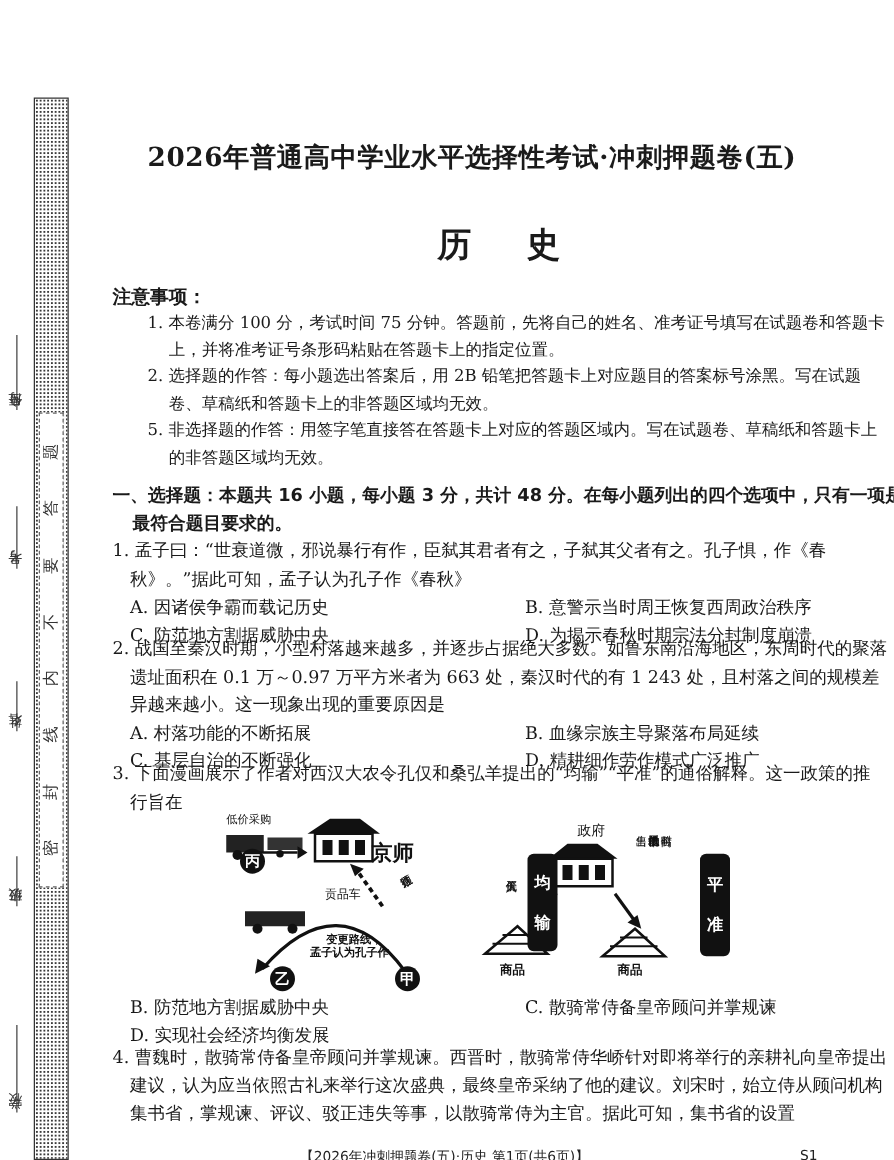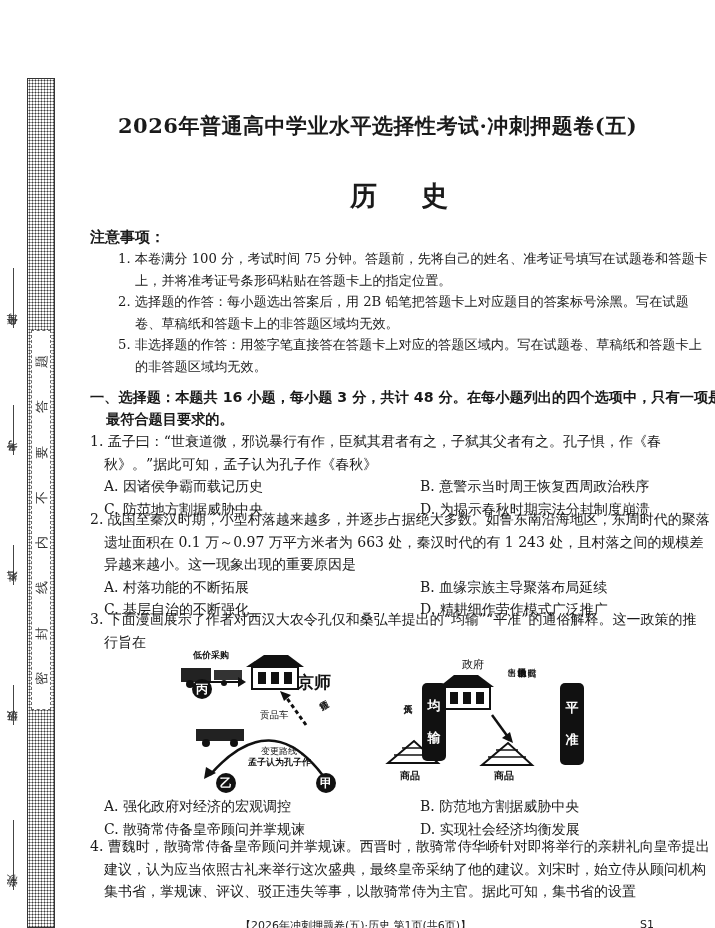--- a/index.html
+++ b/index.html
@@ -155,21 +155,20 @@
       <div class="opt">C. 基层自治的不断强化</div>
       <div class="opt">D. 精耕细作劳作模式广泛推广</div>
     </div>
   </div>
 
   <div class="q" style="top:608px">
     <div class="q-stem">3. 下面漫画展示了作者对西汉大农令孔仅和桑弘羊提出的“均输”“平准”的通俗解释。这一政策的推行旨在</div>
   </div>
   <div class="q" style="top:795px">
     <div class="opts">
-      <div class="opt">A. 强化政府对经济的宏观调控</div>
       <div class="opt">B. 防范地方割据威胁中央</div>
       <div class="opt">C. 散骑常侍备皇帝顾问并掌规谏</div>
       <div class="opt">D. 实现社会经济均衡发展</div>
     </div>
   </div>
 
   <div class="q" style="top:835px">
     <div class="q-stem">4. 曹魏时，散骑常侍备皇帝顾问并掌规谏。西晋时，散骑常侍华峤针对即将举行的亲耕礼向皇帝提出建议，认为应当依照古礼来举行这次盛典，最终皇帝采纳了他的建议。刘宋时，始立侍从顾问机构集书省，掌规谏、评议、驳正违失等事，以散骑常侍为主官。据此可知，集书省的设置</div>
   </div>
 
@@ -222,25 +221,25 @@
         <line x1="218" y1="110" x2="256" y2="110" stroke="#111" stroke-width="1.5"></line>
         <line x1="226" y1="103" x2="248" y2="103" stroke="#111" stroke-width="1.5"></line>
       </g>
       <g>
         <polygon points="306,120 332,98 356,120" fill="#fff" stroke="#111" stroke-width="2"></polygon>
         <line x1="312" y1="112" x2="350" y2="112" stroke="#111" stroke-width="1.5"></line>
         <line x1="320" y1="105" x2="342" y2="105" stroke="#111" stroke-width="1.5"></line>
       </g>
     </svg>
 
-    <div class="cm-text" style="left:17px;top:4px;font-size:9px;font-weight:bold">低价采购</div>
+    <div class="cm-text" style="left:5px;top:4px;font-size:9px;font-weight:normal">低价采购</div>
     <div class="cm-text" style="left:121px;top:26px;font-size:17px;font-weight:bold">京师</div>
     <div class="cm-text" style="left:84px;top:64px;font-size:9.5px;font-weight:normal">贡品车</div>
     <div class="cm-text vtext" style="left:136px;top:50px;font-size:9px;transform:rotate(-30deg)">送往京师</div>
-    <div class="cm-text" style="left:85px;top:100px;font-size:9px;font-weight:normal">变更路线，</div>
+    <div class="cm-text" style="left:85px;top:100px;font-size:9px;font-weight:bold">变更路线，</div>
     <div class="cm-text" style="left:72px;top:111px;font-size:9px;font-weight:bold">孟子认为孔子作</div>
 
     <div class="cm-badge" style="left:16px;top:34px;width:20px;height:20px;font-size:12px">丙</div>
     <div class="cm-badge" style="left:40px;top:128px;width:20px;height:20px;font-size:12px">乙</div>
     <div class="cm-badge" style="left:140px;top:128px;width:20px;height:20px;font-size:12px">甲</div>
 
     <div class="cm-board" style="left:246px;top:38px;width:24px;height:78px;font-size:13px">
       <span>均</span>
       <span>输</span>
     </div>

